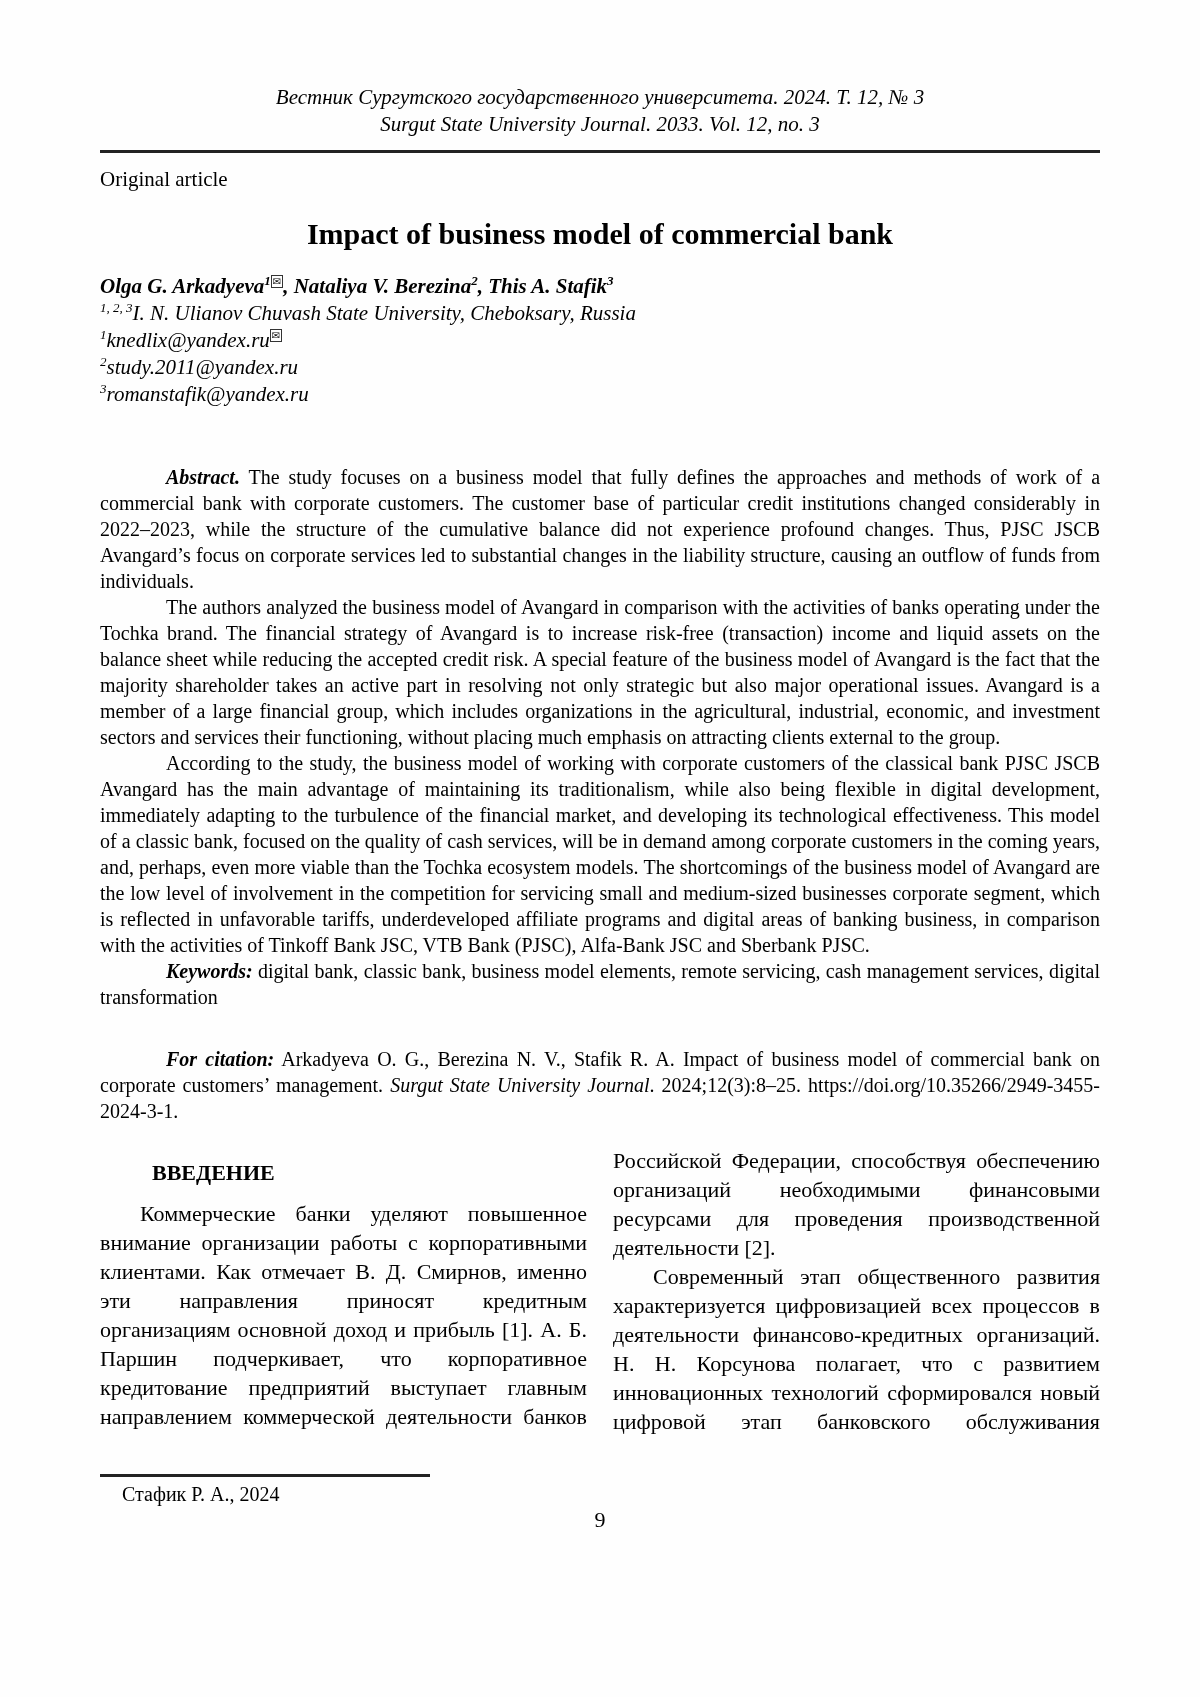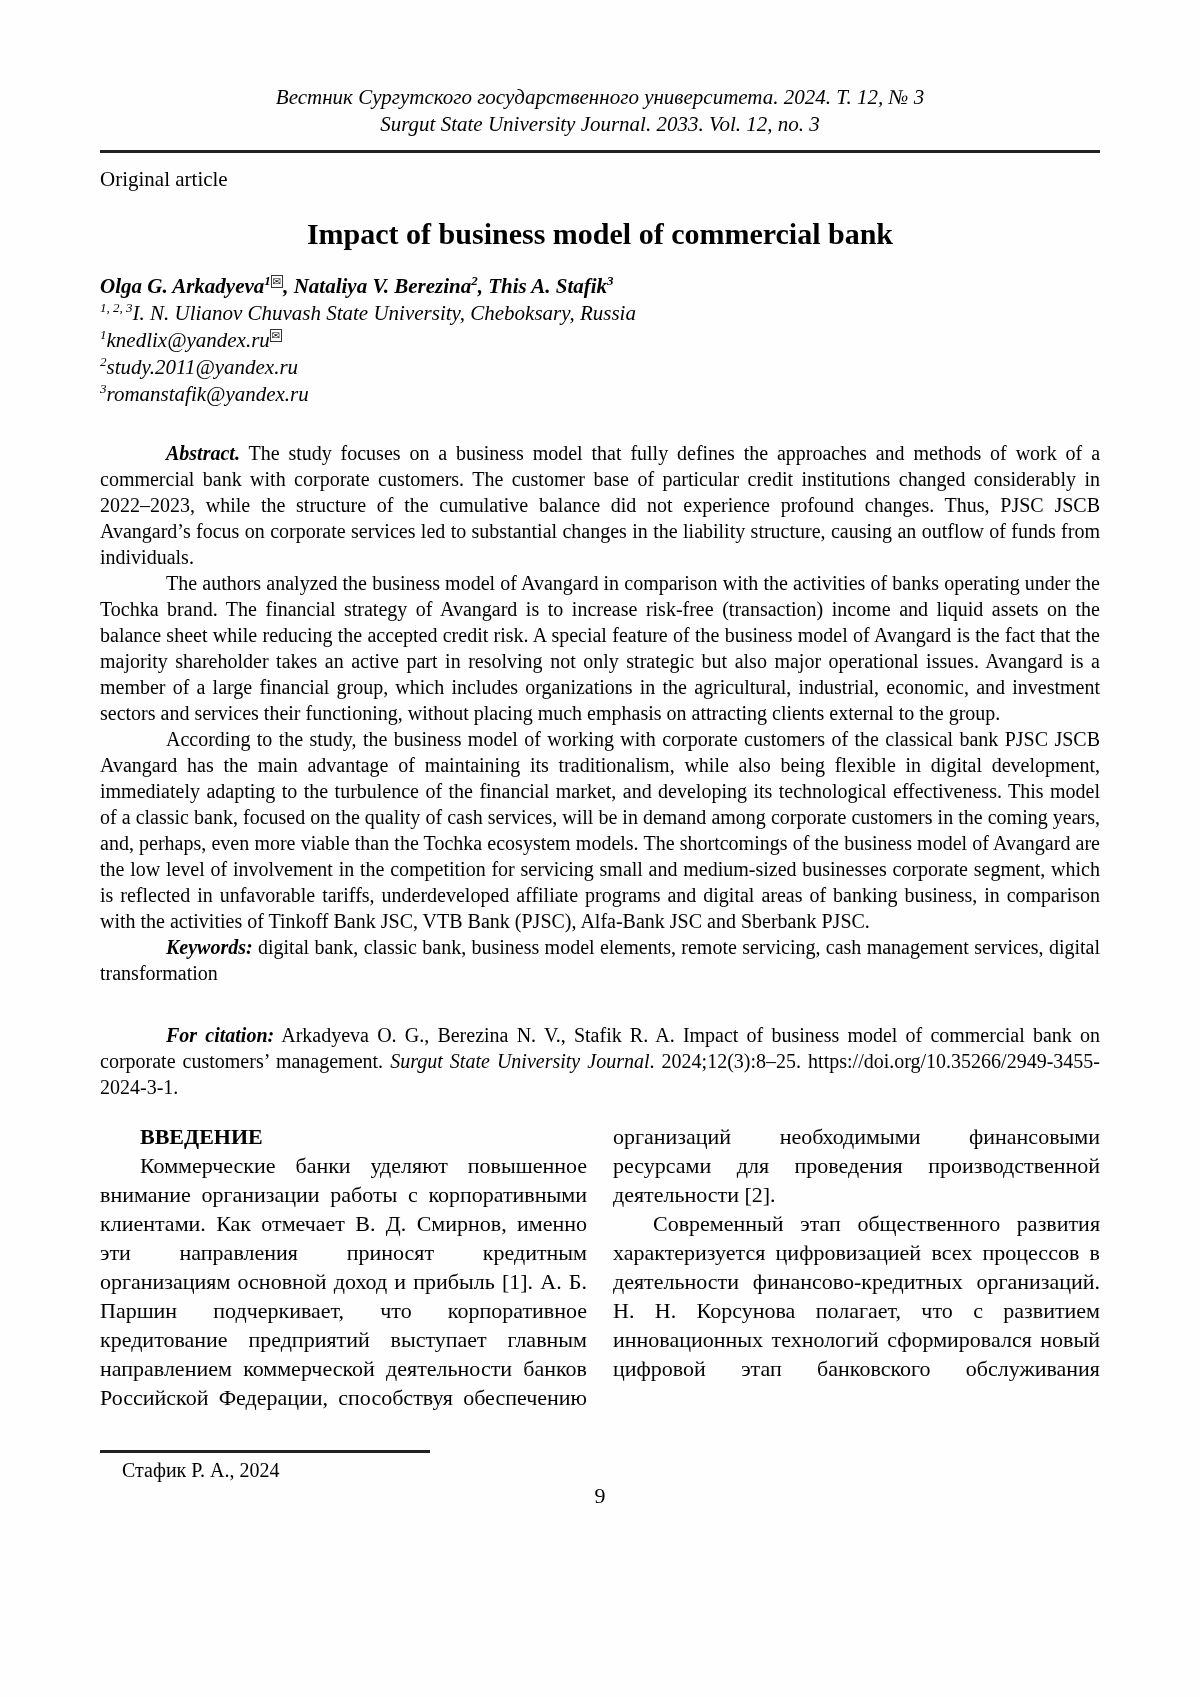--- a/index.html
+++ b/index.html
@@ -30,38 +30,38 @@
   .env-box {
     display: inline-block;
     font-family: "DejaVu Sans", sans-serif;
     font-style: normal; font-weight: normal;
     font-size: 10px; line-height: 11px;
     border: 1px solid #333;
     padding: 0 1px;
   }
 
   
-  .section-abstract { margin-top: 32px; }
+  .section-abstract { margin-top: 56px; }
   .body-p { margin: 0; font-size: 20px; line-height: 26px; text-align: justify; text-indent: 66px; }
   .label-bi { font-weight: bold; font-style: italic; }
   .citation-block { margin-top: 36px; }
   .it { font-style: italic; }
 
   
   .intro-columns {
     margin-top: 22px;
     height: 312px;
     column-count: 2;
     column-gap: 26px;
     column-fill: auto;
     font-size: 22px;
     line-height: 29px;
     overflow: hidden;
   }
-  .intro-heading { margin: 0; font-size: 22px; line-height: 29px; font-weight: bold; text-indent: 40px; }
+  .intro-heading { margin: 12px; font-size: 22px; line-height: 29px; font-weight: bold; text-indent: 40px; }
   .intro-p { margin: 0; text-align: justify; text-indent: 40px; }
 
   
   .footer { position: relative; margin-top: 16px; font-size: 20px; line-height: 27px; }
   .footer-rule { width: 330px; height: 3px; background: #222; }
   .copyright { margin-top: 4px; }
   .cr2 { padding-left: 22px; }
   .page-number { position: absolute; top: 32px; left: 0; width: 100%; text-align: center; font-size: 22px; }
 </style>
 </head>

